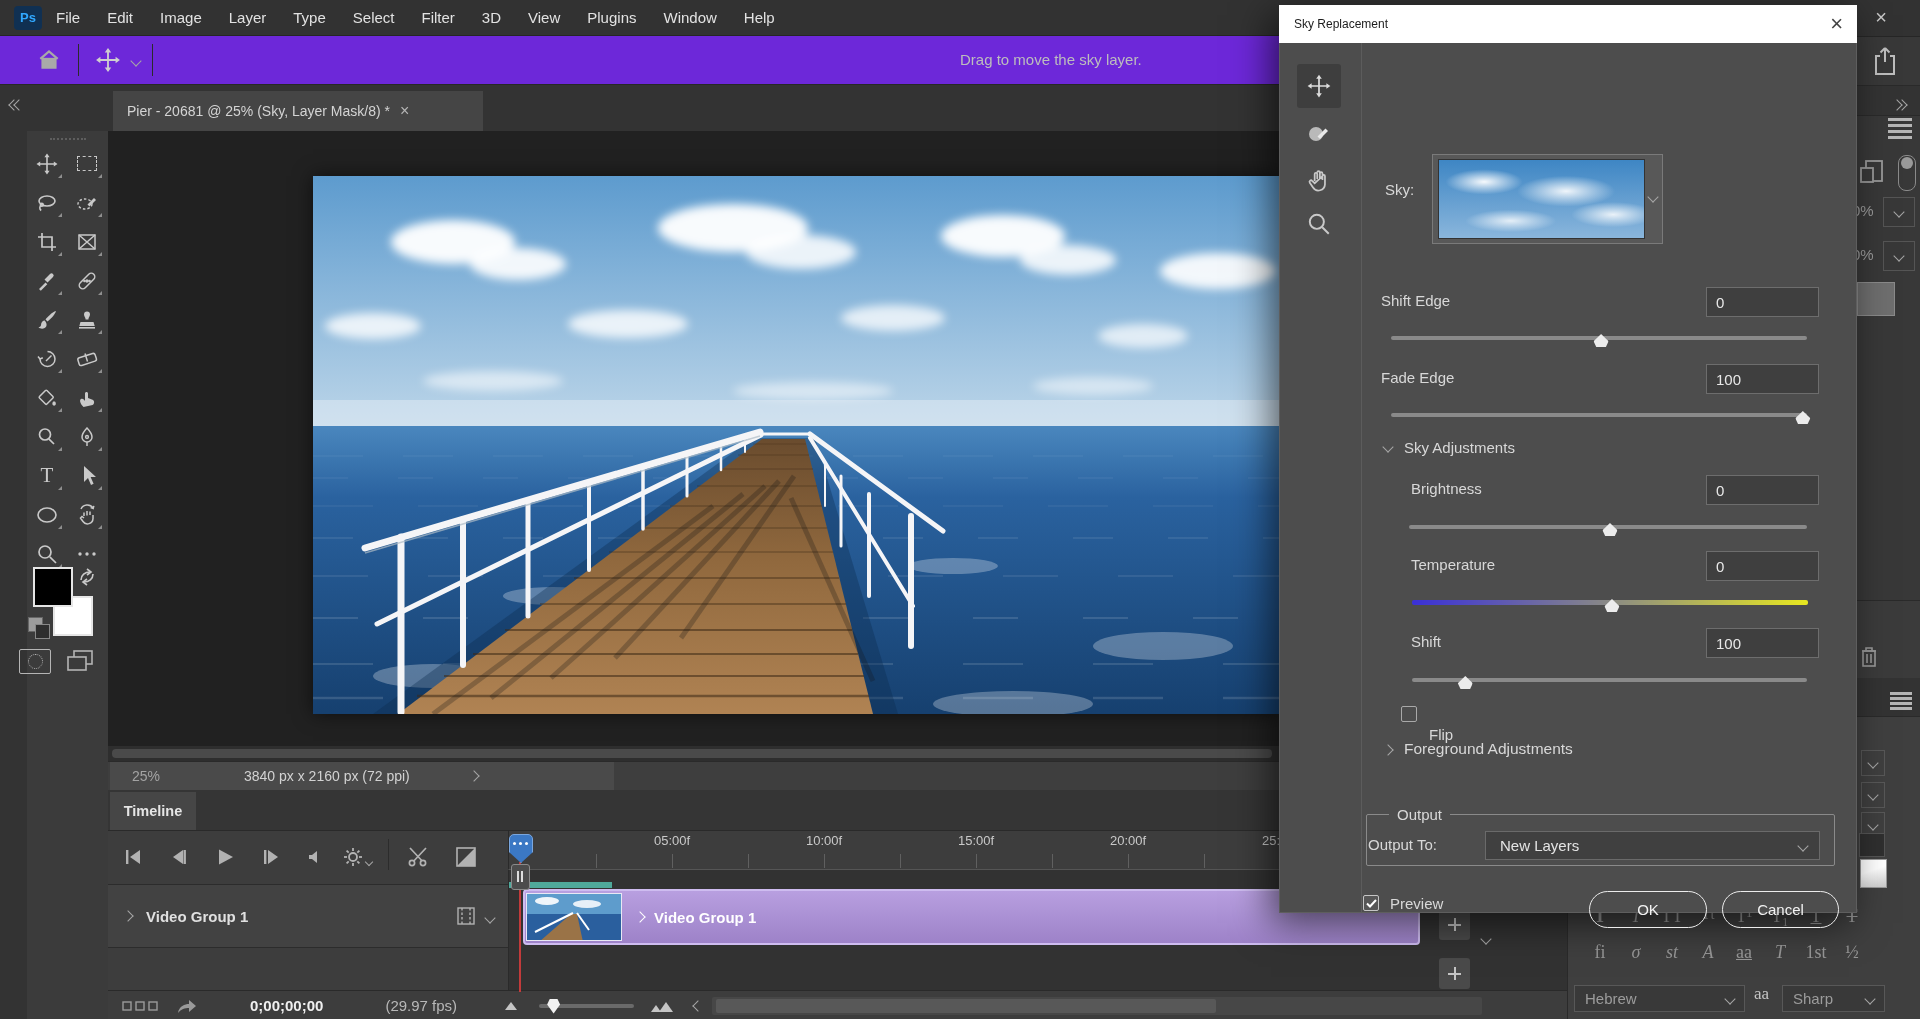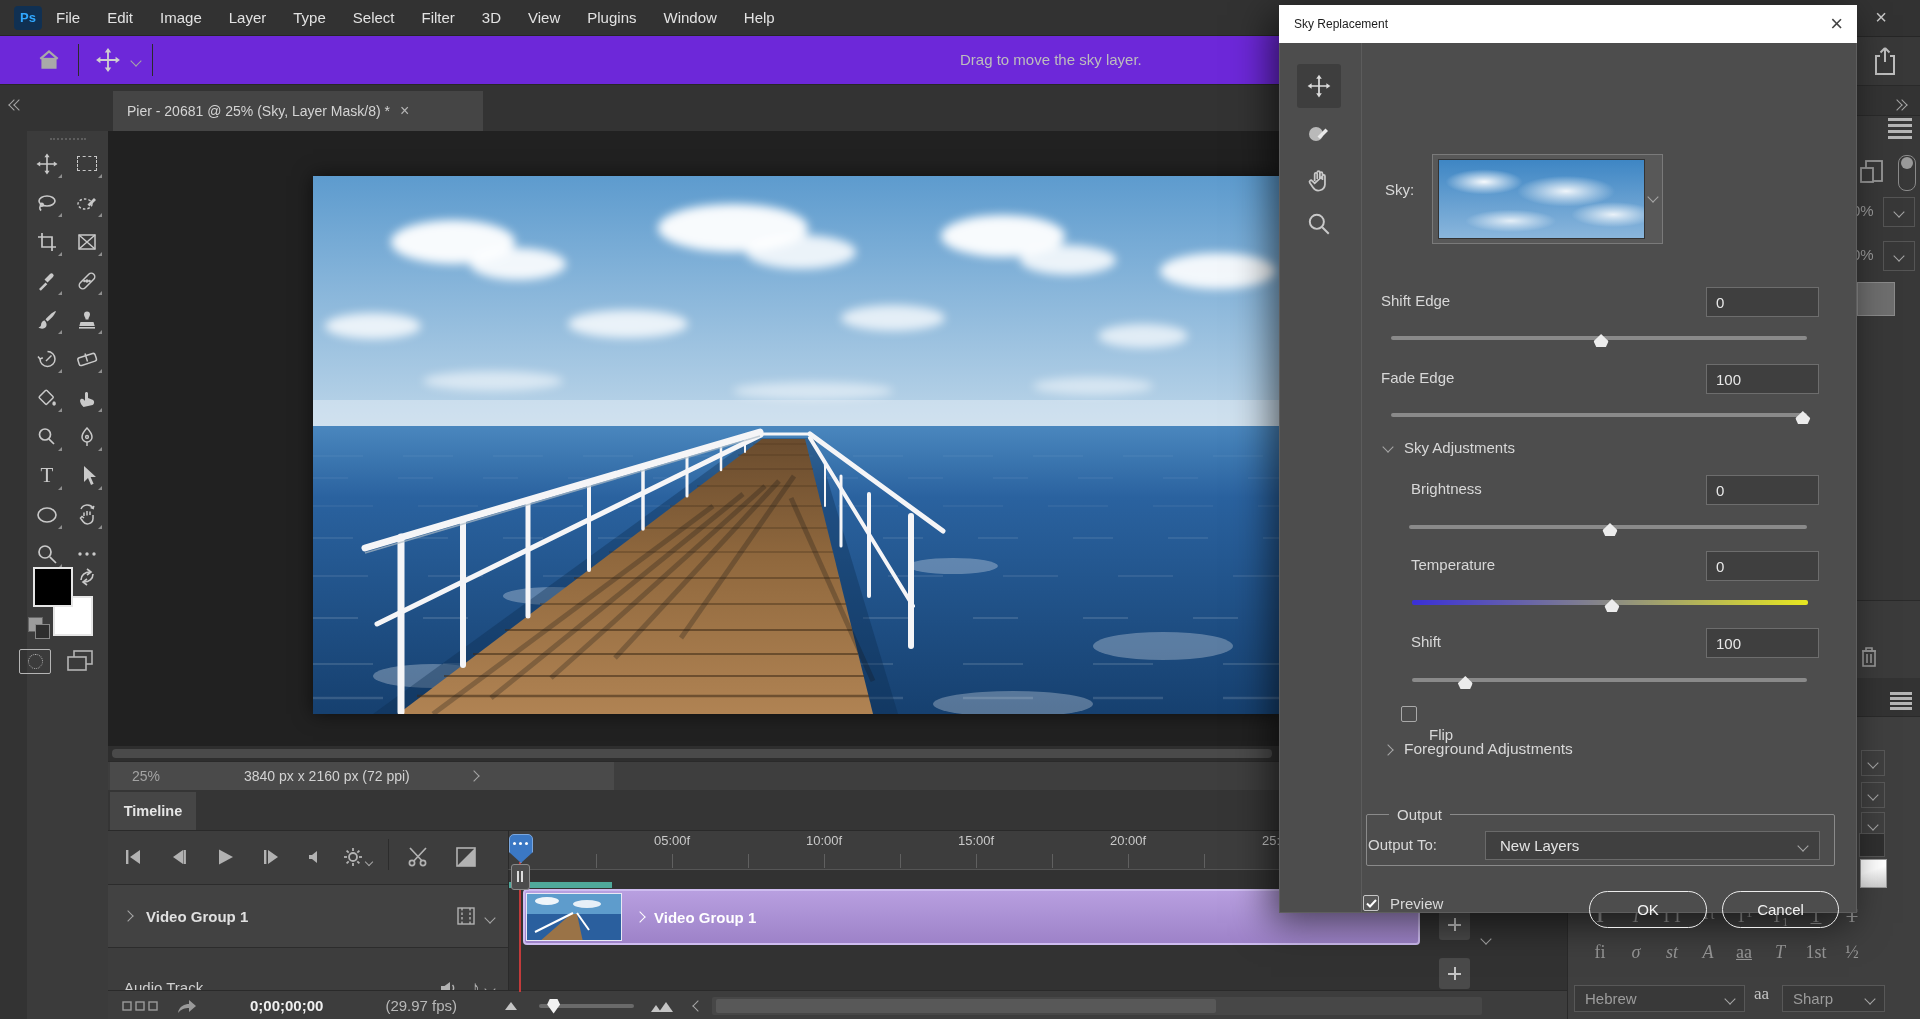--- a/index.html
+++ b/index.html
@@ -477,29 +477,20 @@
       <div class="abs" style="left:0;top:14px;width:400px;height:62px;background:#424242;border-top:1px solid #2c2c2c;border-bottom:1px solid #2c2c2c;display:flex;align-items:center;">
         <span class="cv cv-r" style="margin-left:16px;"></span>
         <span style="margin-left:14px;font-weight:bold;font-size:15px;color:#e0e0e0;">Video Group 1</span>
         <svg style="margin-left:auto;" width="22" height="20" viewBox="0 0 22 20" stroke="#b2b2b2" stroke-width="1.4" fill="none">
             <rect x="2" y="2" width="16" height="16"></rect>
             <line x1="6" y1="2" x2="6" y2="18" stroke-dasharray="2.5 2"></line>
             <line x1="14" y1="2" x2="14" y2="18" stroke-dasharray="2.5 2"></line>
           </svg>
         <span class="cv cv-d" style="margin:4px 14px 0 8px;"></span>
       </div>
-      <div class="abs" style="left:0;top:95px;width:400px;height:45px;border-bottom:1px solid #2c2c2c;display:flex;align-items:center;">
-        <span style="margin-left:16px;font-size:15px;color:#cfcfcf;">Audio Track</span>
-        <svg style="margin-left:auto;" width="20" height="18" viewBox="0 0 20 18" fill="#b2b2b2">
-            <path d="M2 7v4h3.5L11 15V3L5.5 7z"></path>
-            <path d="M13.5 6c1.5 1.5 1.5 4.5 0 6" stroke="#b2b2b2" stroke-width="1.5" fill="none"></path>
-          </svg>
-        <span style="font-size:19px;color:#b2b2b2;margin:0 4px 0 12px;">♪</span>
-        <span class="cv cv-d" style="margin:2px 14px 0 2px;"></span>
-      </div>
     </div>
 
     <div class="abs" style="left:411px;top:72px;width:2px;height:130px;background:#c23b3b;z-index:6;"></div>
     <div class="abs" style="left:401px;top:44px;width:22px;height:27px;background:#3b78c4;border:1px solid #7aa6dd;border-radius:5px 5px 2px 2px;clip-path:polygon(0 0,100% 0,100% 62%,50% 100%,0 62%);z-index:7;">
       <div style="position:absolute;left:3px;top:7px;width:3px;height:3px;background:#fff;border-radius:50%;box-shadow:6px 0 0 #fff,12px 0 0 #fff;"></div>
     </div>
     <div class="abs" style="left:403px;top:74px;width:17px;height:24px;background:#4c4c4c;border:1px solid #8a8a8a;border-radius:3px;z-index:7;">
       <div style="position:absolute;left:5px;top:6px;width:2px;height:11px;background:#ddd;box-shadow:4px 0 0 #ddd;"></div>
     </div>
 

